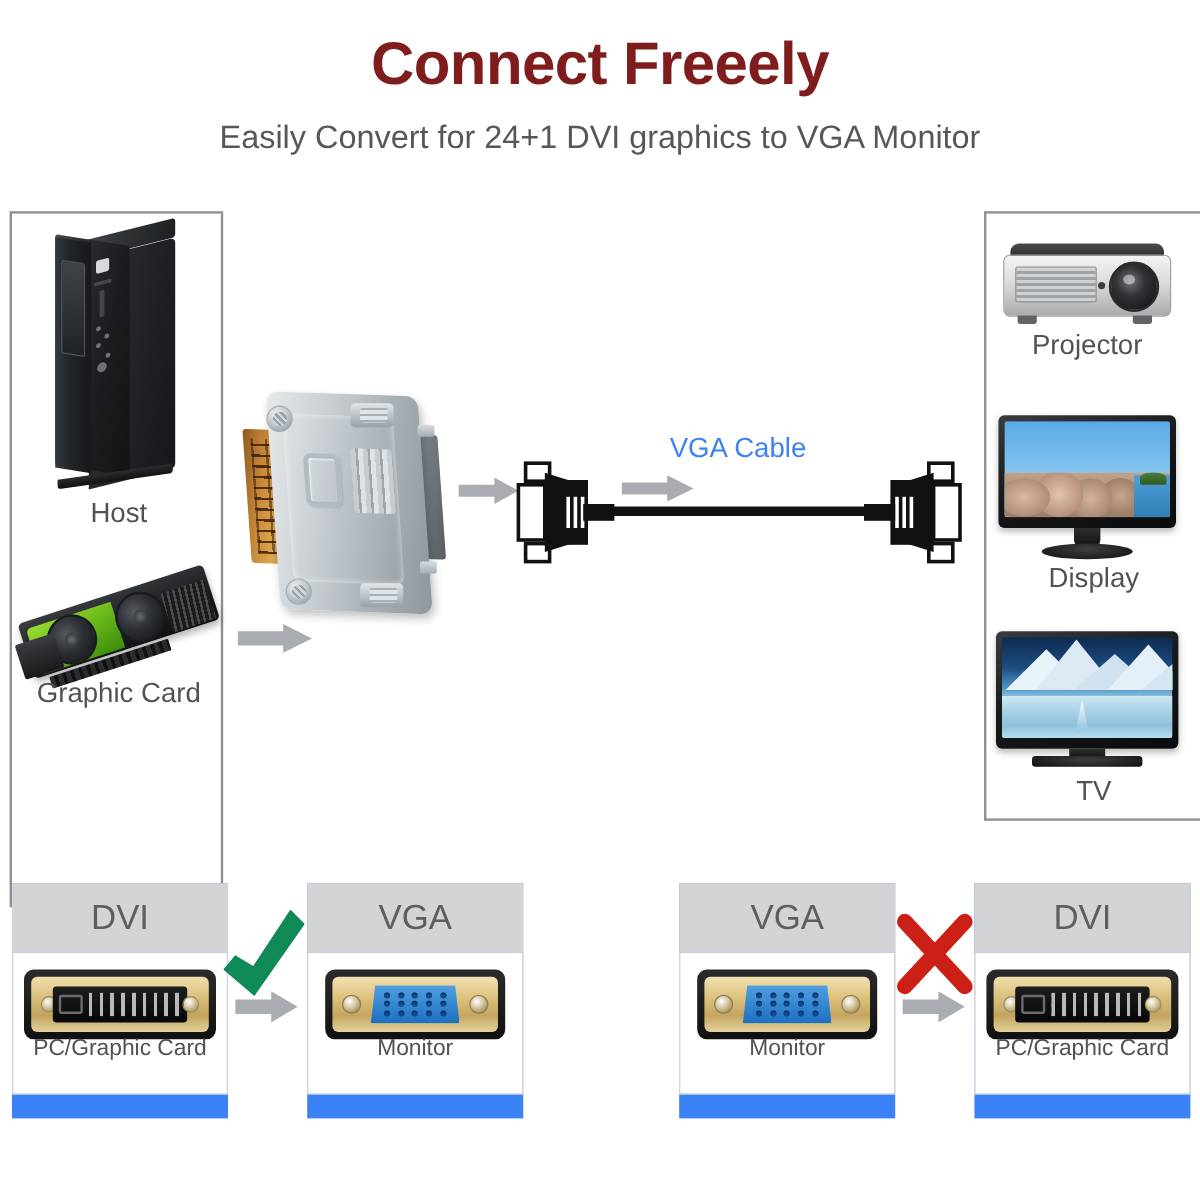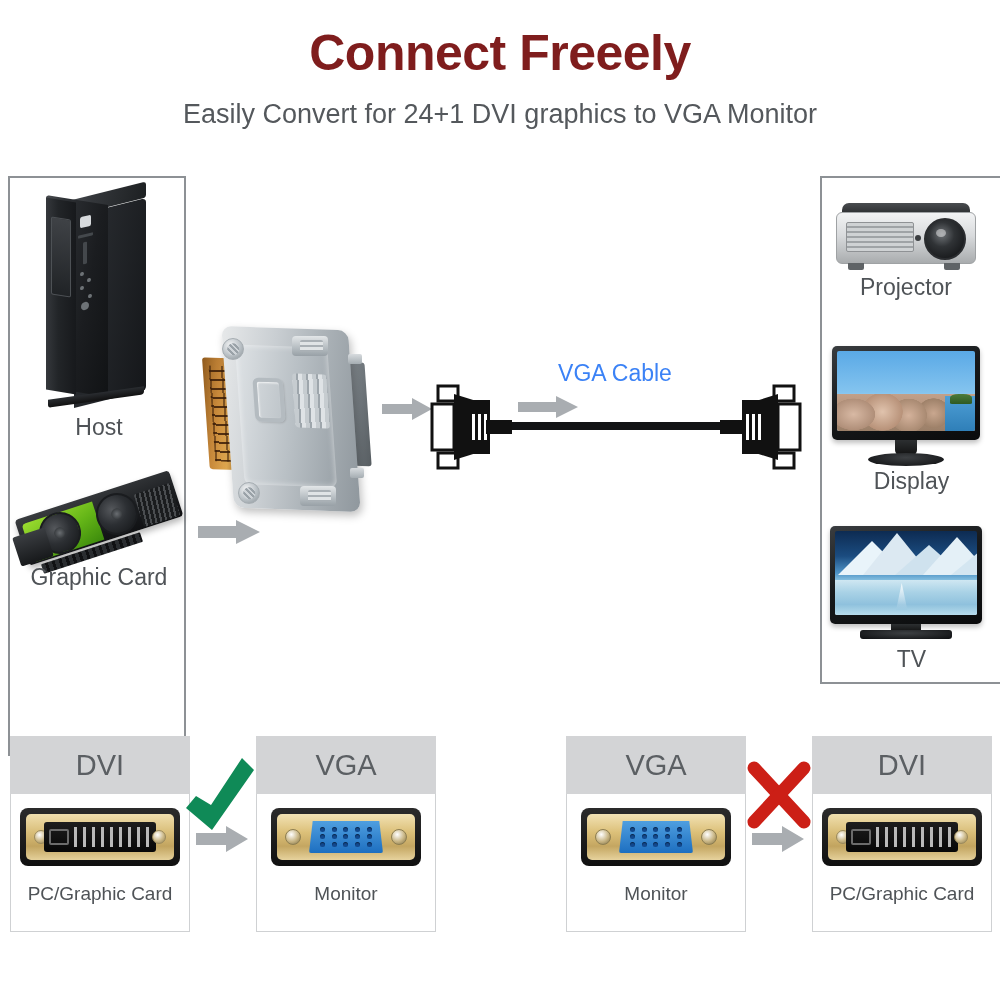--- a/index.html
+++ b/index.html
@@ -321,21 +321,21 @@
 
   
   .cmp-card { position: absolute; top: 736px; width: 180px; height: 196px; background:#3b82f6; }
   .cmp-head {
     position: absolute; left: 0; top: 0; width: 100%; height: 58px;
     background: #d3d4d6;
     display: flex; align-items: center; justify-content: center;
     font-size: 29px; color: #5b5f63;
   }
   .cmp-body {
-    position: absolute; left: 0; top: 58px; width: 100%; height: 138px;
+    position: absolute; left: 0; top: 58px; width: 100%; height: 118px;
     border: 1px solid #cfd1d3; border-top: none; background:#fff;
   }
   .cmp-foot {
     position: absolute; left: 0; bottom: 26px; width: 100%; text-align: center;
     font-size: 19px; color: #4f5357;
   }
   #cmp-dvi-1 { left: 10px; }
   #cmp-vga-1 { left: 256px; }
   #cmp-vga-2 { left: 566px; }
   #cmp-dvi-2 { left: 812px; }

